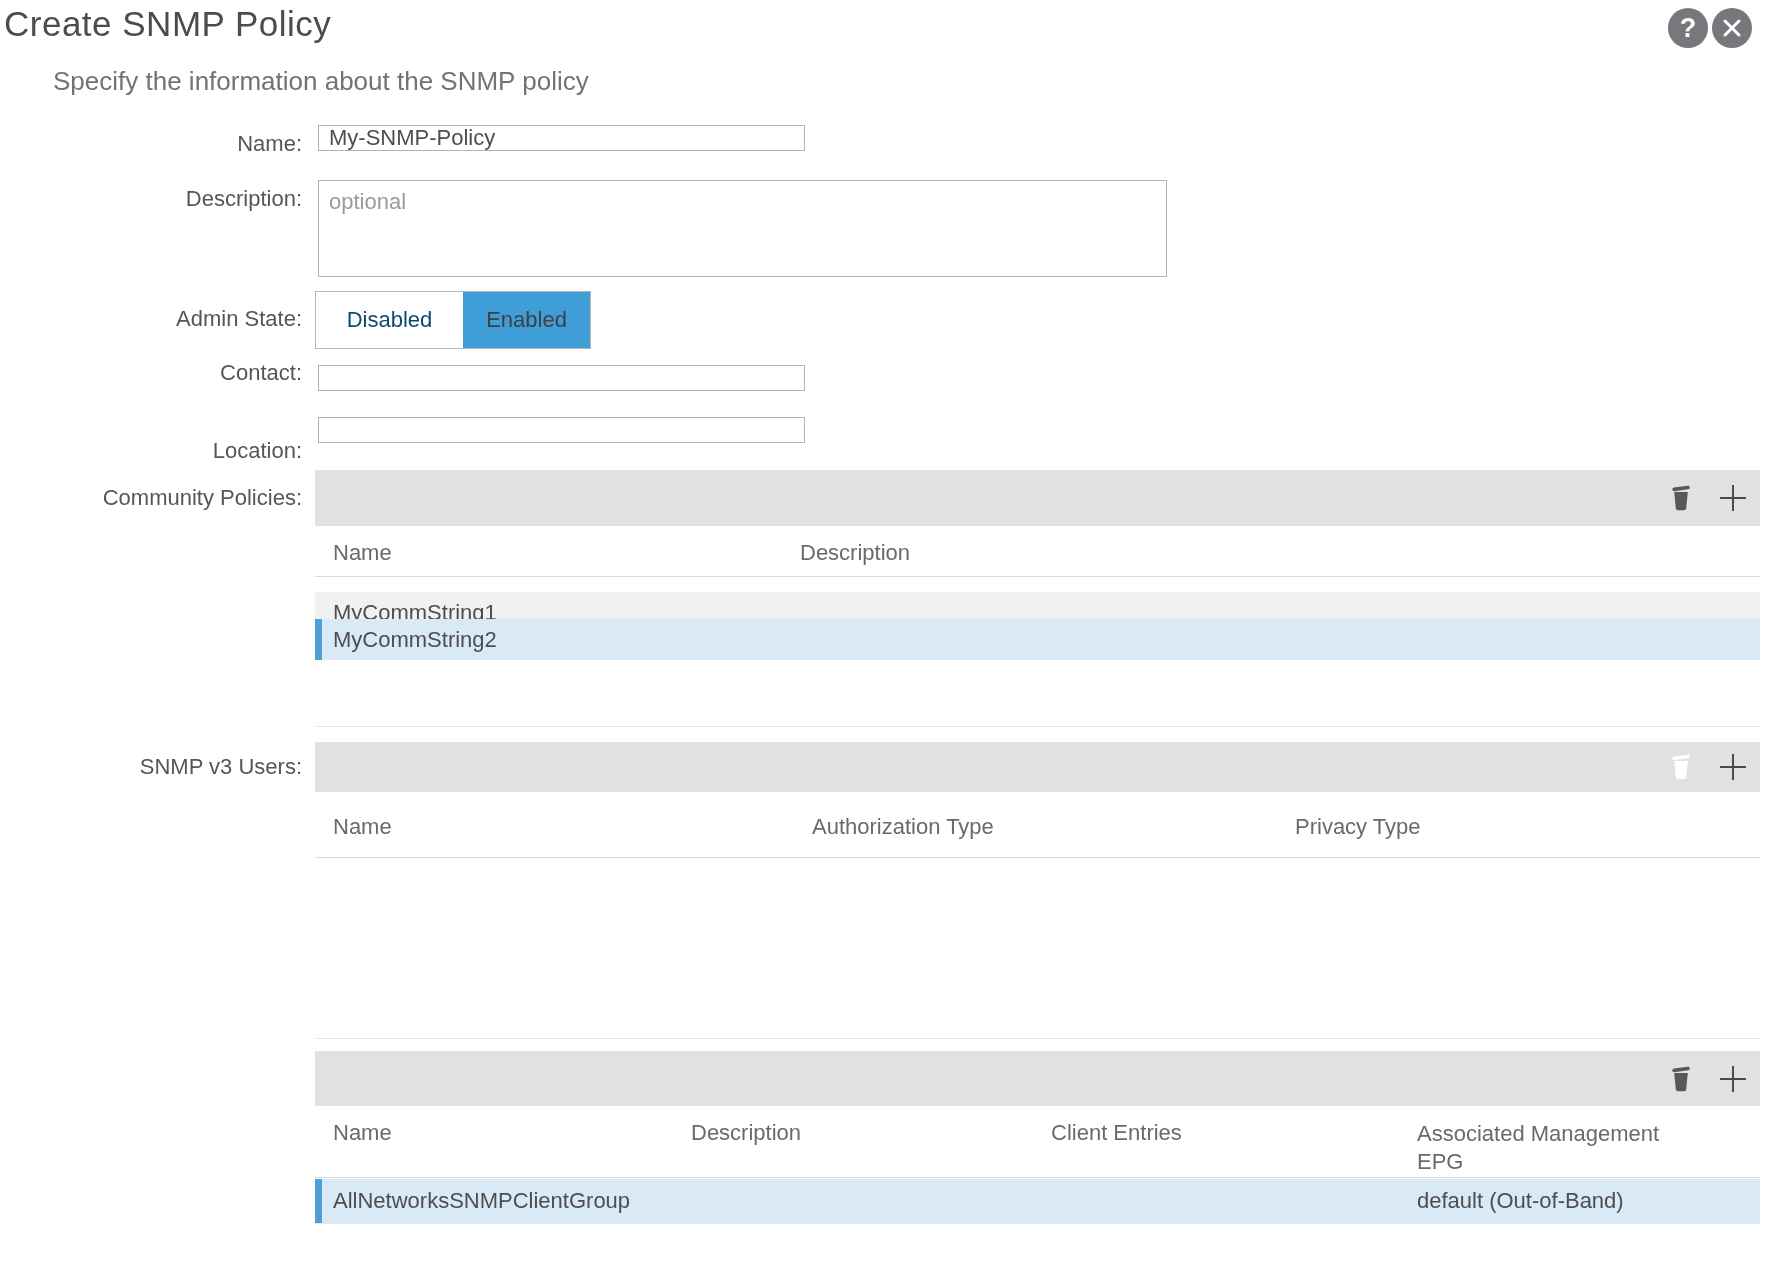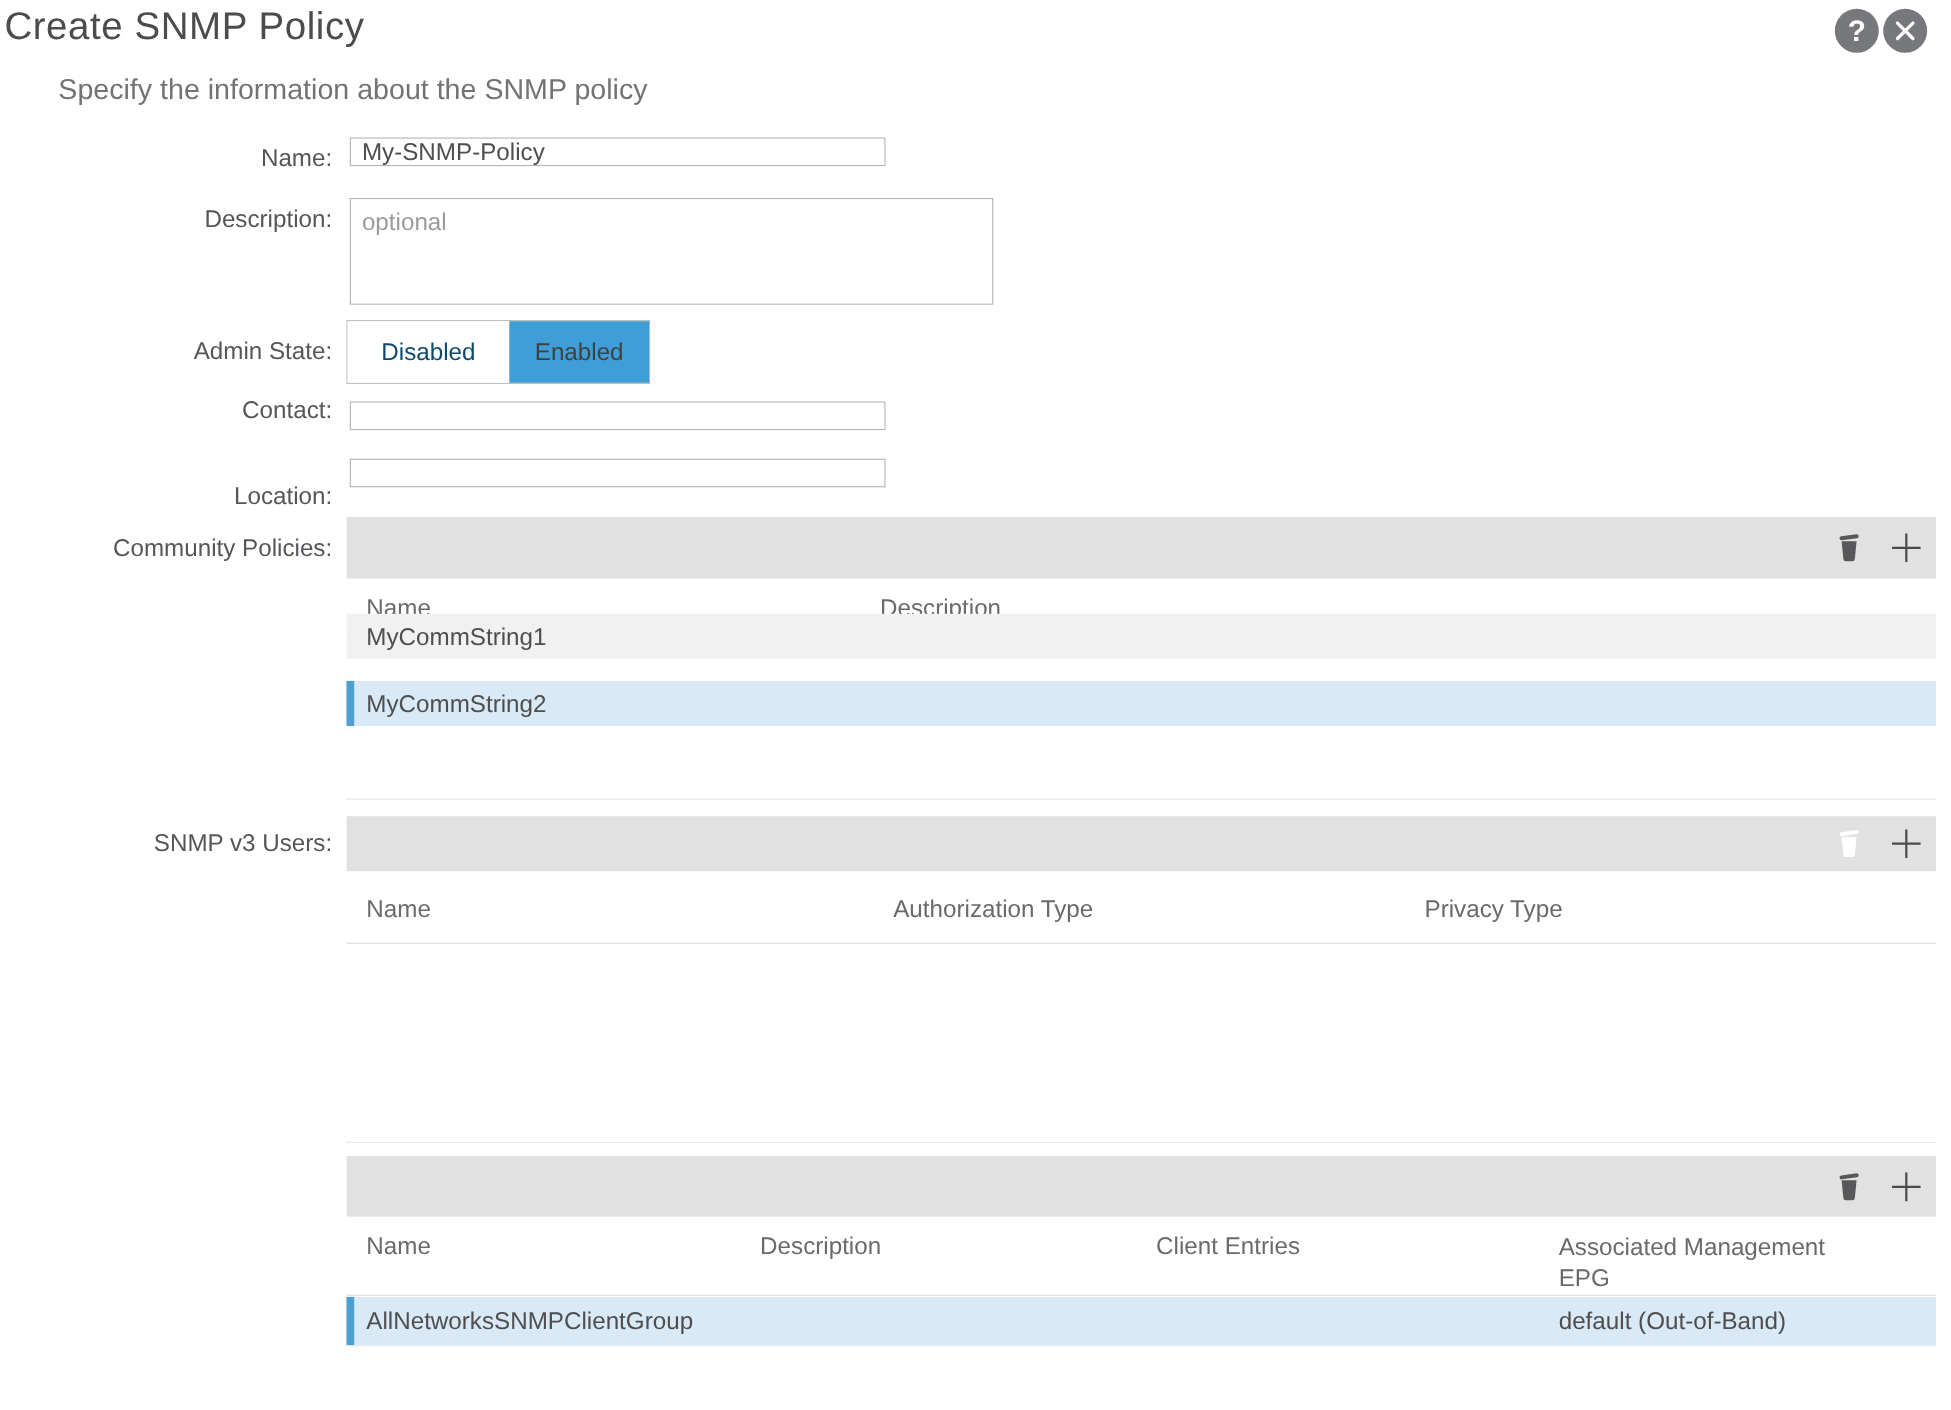--- a/index.html
+++ b/index.html
@@ -12,21 +12,21 @@
   .page-subtitle{position:absolute;left:5px;top:66px;font-size:26px;color:#737373;margin-left:48px;}
   .circle-btn{position:absolute;top:8px;width:40px;height:40px;border-radius:50%;
     background:#77787b;display:flex;align-items:center;justify-content:center;cursor:pointer;}
   .help-btn{left:1668px;}
   .close-btn{left:1712px;}
   .help-glyph{color:#fff;font-size:27px;font-weight:bold;line-height:1;}
   
   .form-label{position:absolute;left:0;width:302px;text-align:right;font-size:22px;color:#56565a;}
   .txt-input{position:absolute;left:318px;width:487px;height:26px;border:1px solid #b3b3b3;
     box-sizing:border-box;font-family:inherit;font-size:22px;color:#4e4e50;padding:4px 10px;outline:none;}
-  .txt-area{position:absolute;left:318px;top:180px;width:585px;height:97px;border:1px solid #b3b3b3;
+  .txt-area{position:absolute;left:318px;top:180px;width:849px;height:97px;border:1px solid #b3b3b3;
     box-sizing:border-box;font-family:inherit;font-size:22px;color:#4e4e50;padding:8px 10px;resize:none;outline:none;}
   .txt-area::placeholder,.txt-input::placeholder{color:#9b9b9b;opacity:1;}
   .seg-control{position:absolute;left:315px;top:291px;height:56px;border:1px solid #b7b7b7;
     box-sizing:content-box;display:flex;background:#fff;}
   .seg{height:56px;line-height:56px;text-align:center;font-size:22px;cursor:pointer;}
   .seg-off{width:147px;color:#0c4a6e;background:#fff;}
   .seg-on{width:127px;color:#404040;background:#3f9ed8;}
   
   .toolbar{position:absolute;left:315px;width:1445px;background:#e1e1e1;}
   .tb-icon{position:absolute;top:50%;transform:translateY(-50%);width:34px;height:34px;
@@ -94,21 +94,21 @@
         <line x1="3" y1="16" x2="29" y2="16" stroke="#4a4a4a" stroke-width="2"></line>
       </svg>
     </div>
   </div>
 
   <div class="hdr-row" style="top:526px;height:51px;">
     <div class="col-head" style="left:18px;top:14px;">Name</div>
     <div class="col-head" style="left:485px;top:14px;">Description</div>
   </div>
 
-  <div class="t-row row-alt" style="top:558px;height:41px;">
+  <div class="t-row row-alt" style="top:592px;height:41px;">
     <div class="cell" style="left:18px;top:0;line-height:41px;">MyCommString1</div>
   </div>
   <div class="t-row row-selected" style="top:619px;height:41px;">
     <div class="sel-bar"></div>
     <div class="cell" style="left:18px;top:0;line-height:41px;">MyCommString2</div>
   </div>
   <div class="hline" style="top:726px;"></div>
 
   <div class="form-label" style="top:742px;height:50px;line-height:50px;">SNMP v3 Users:</div>
 

